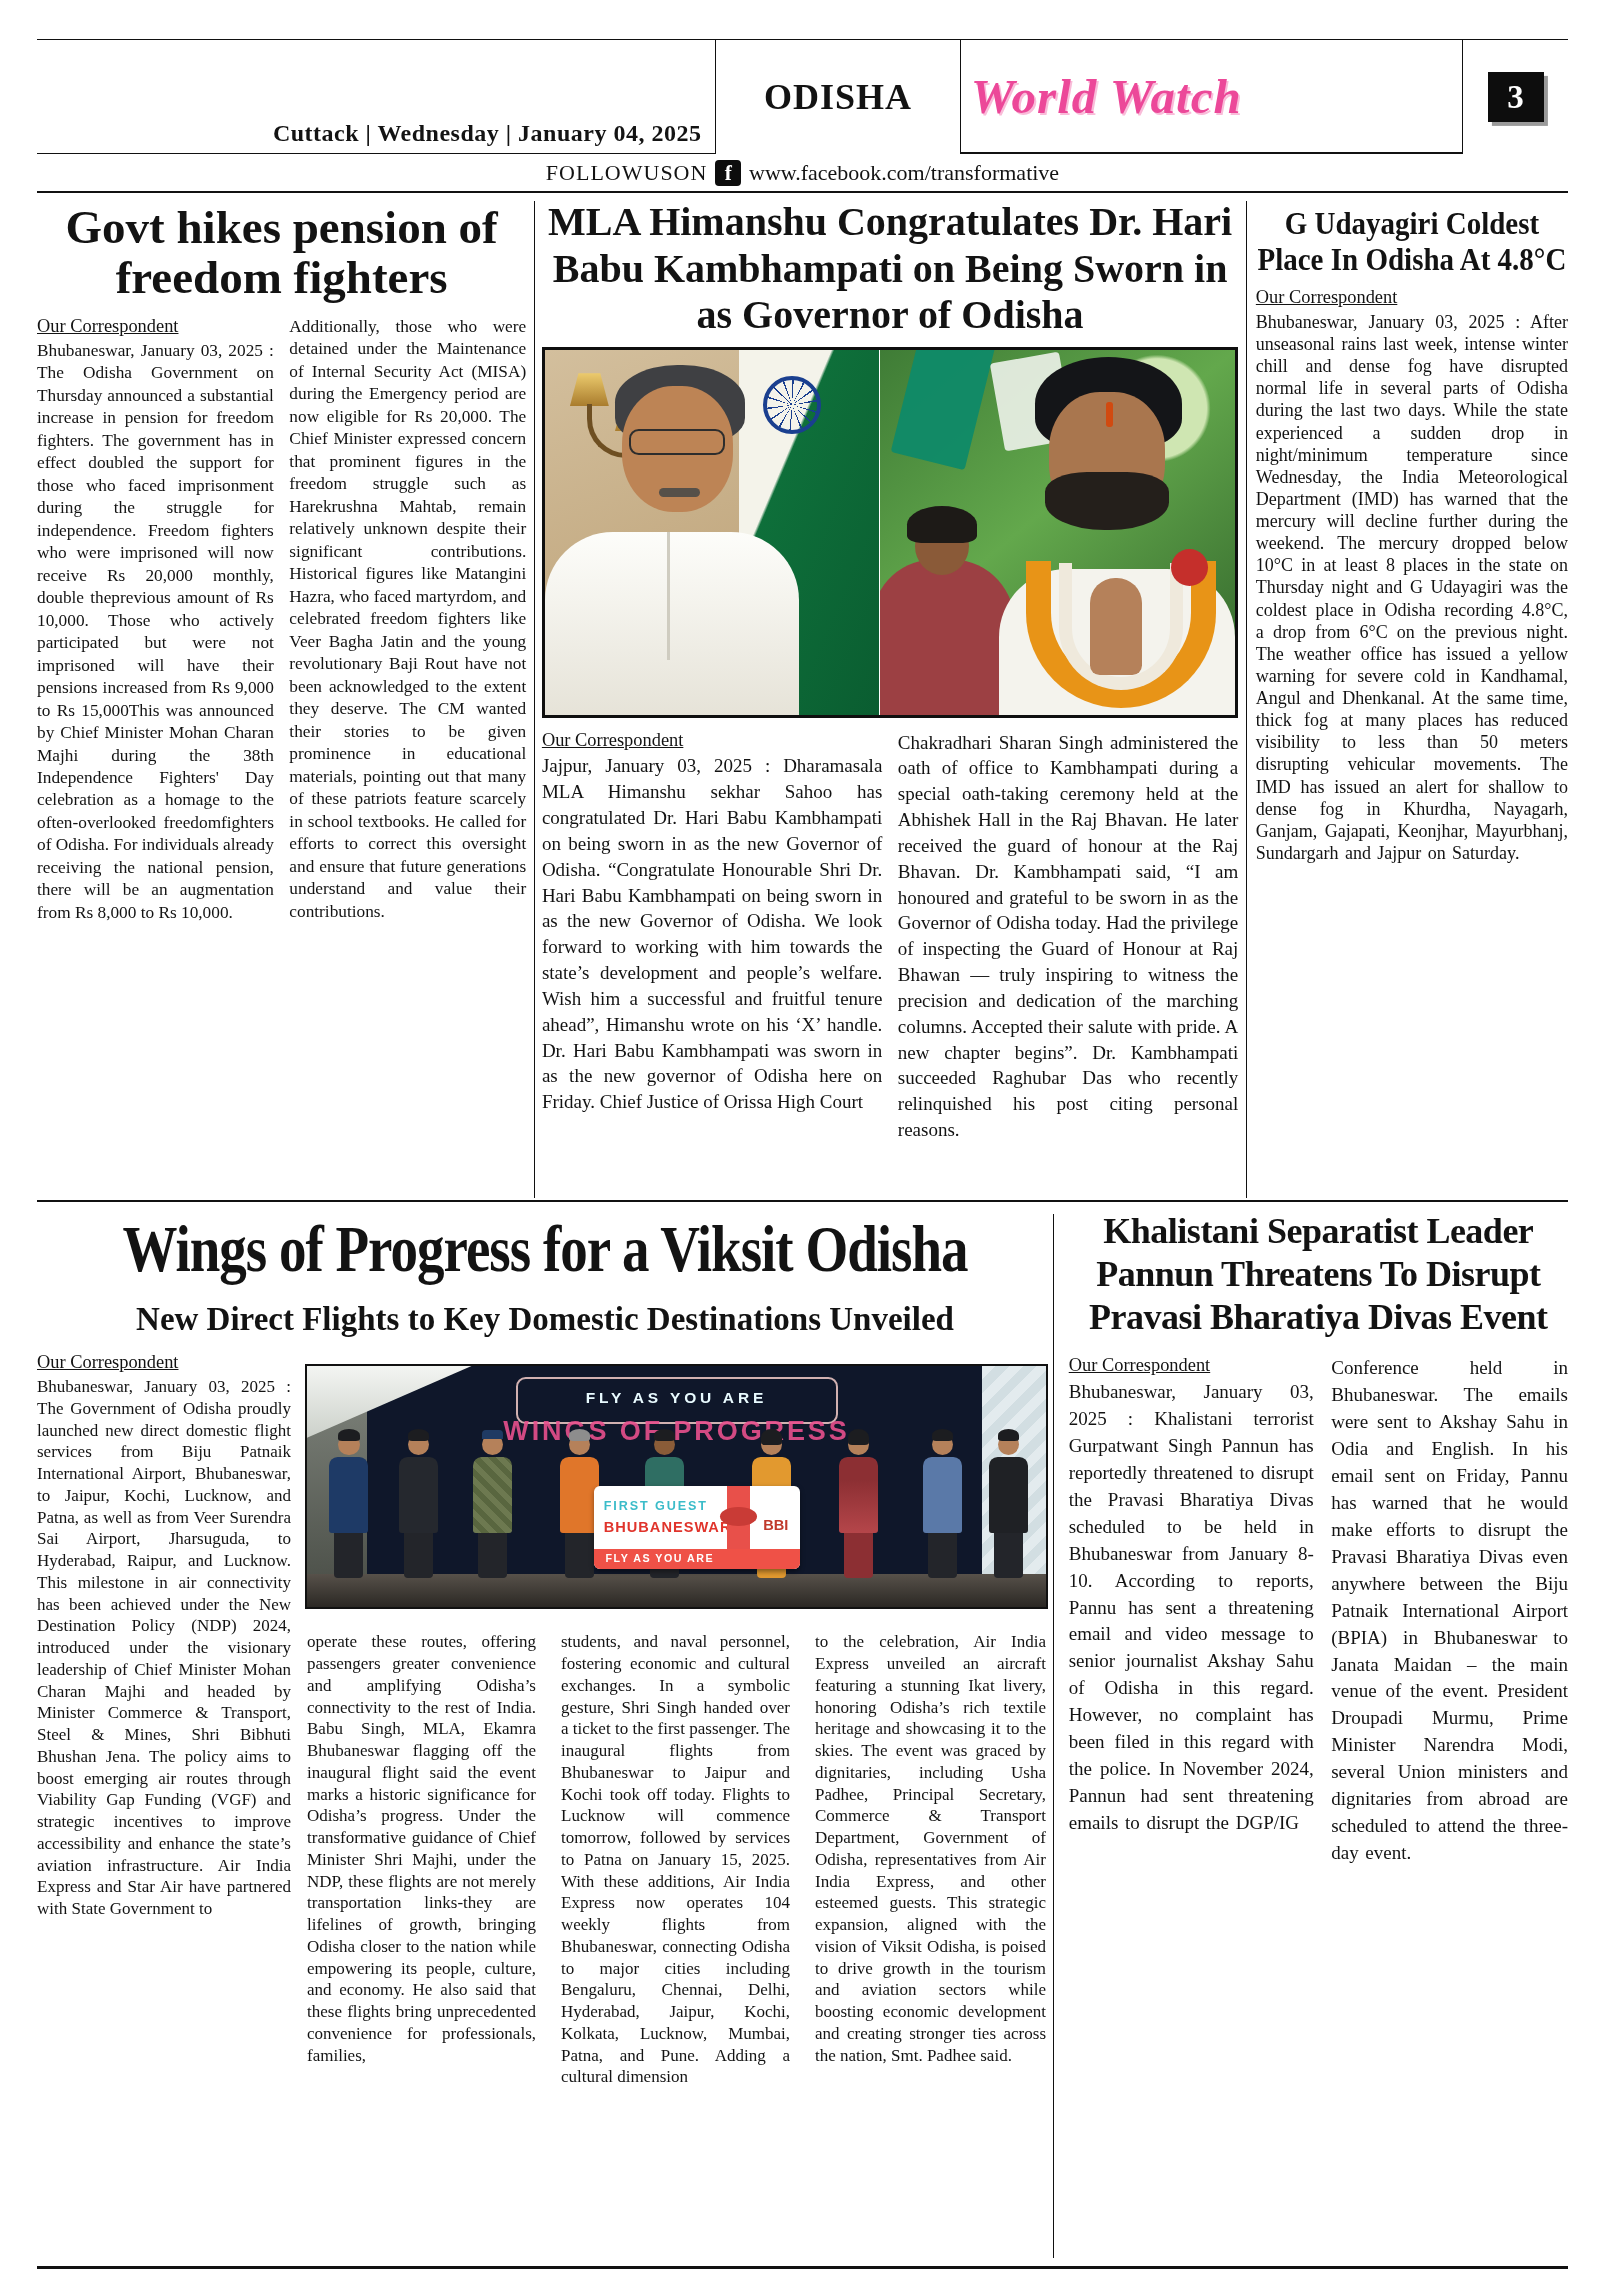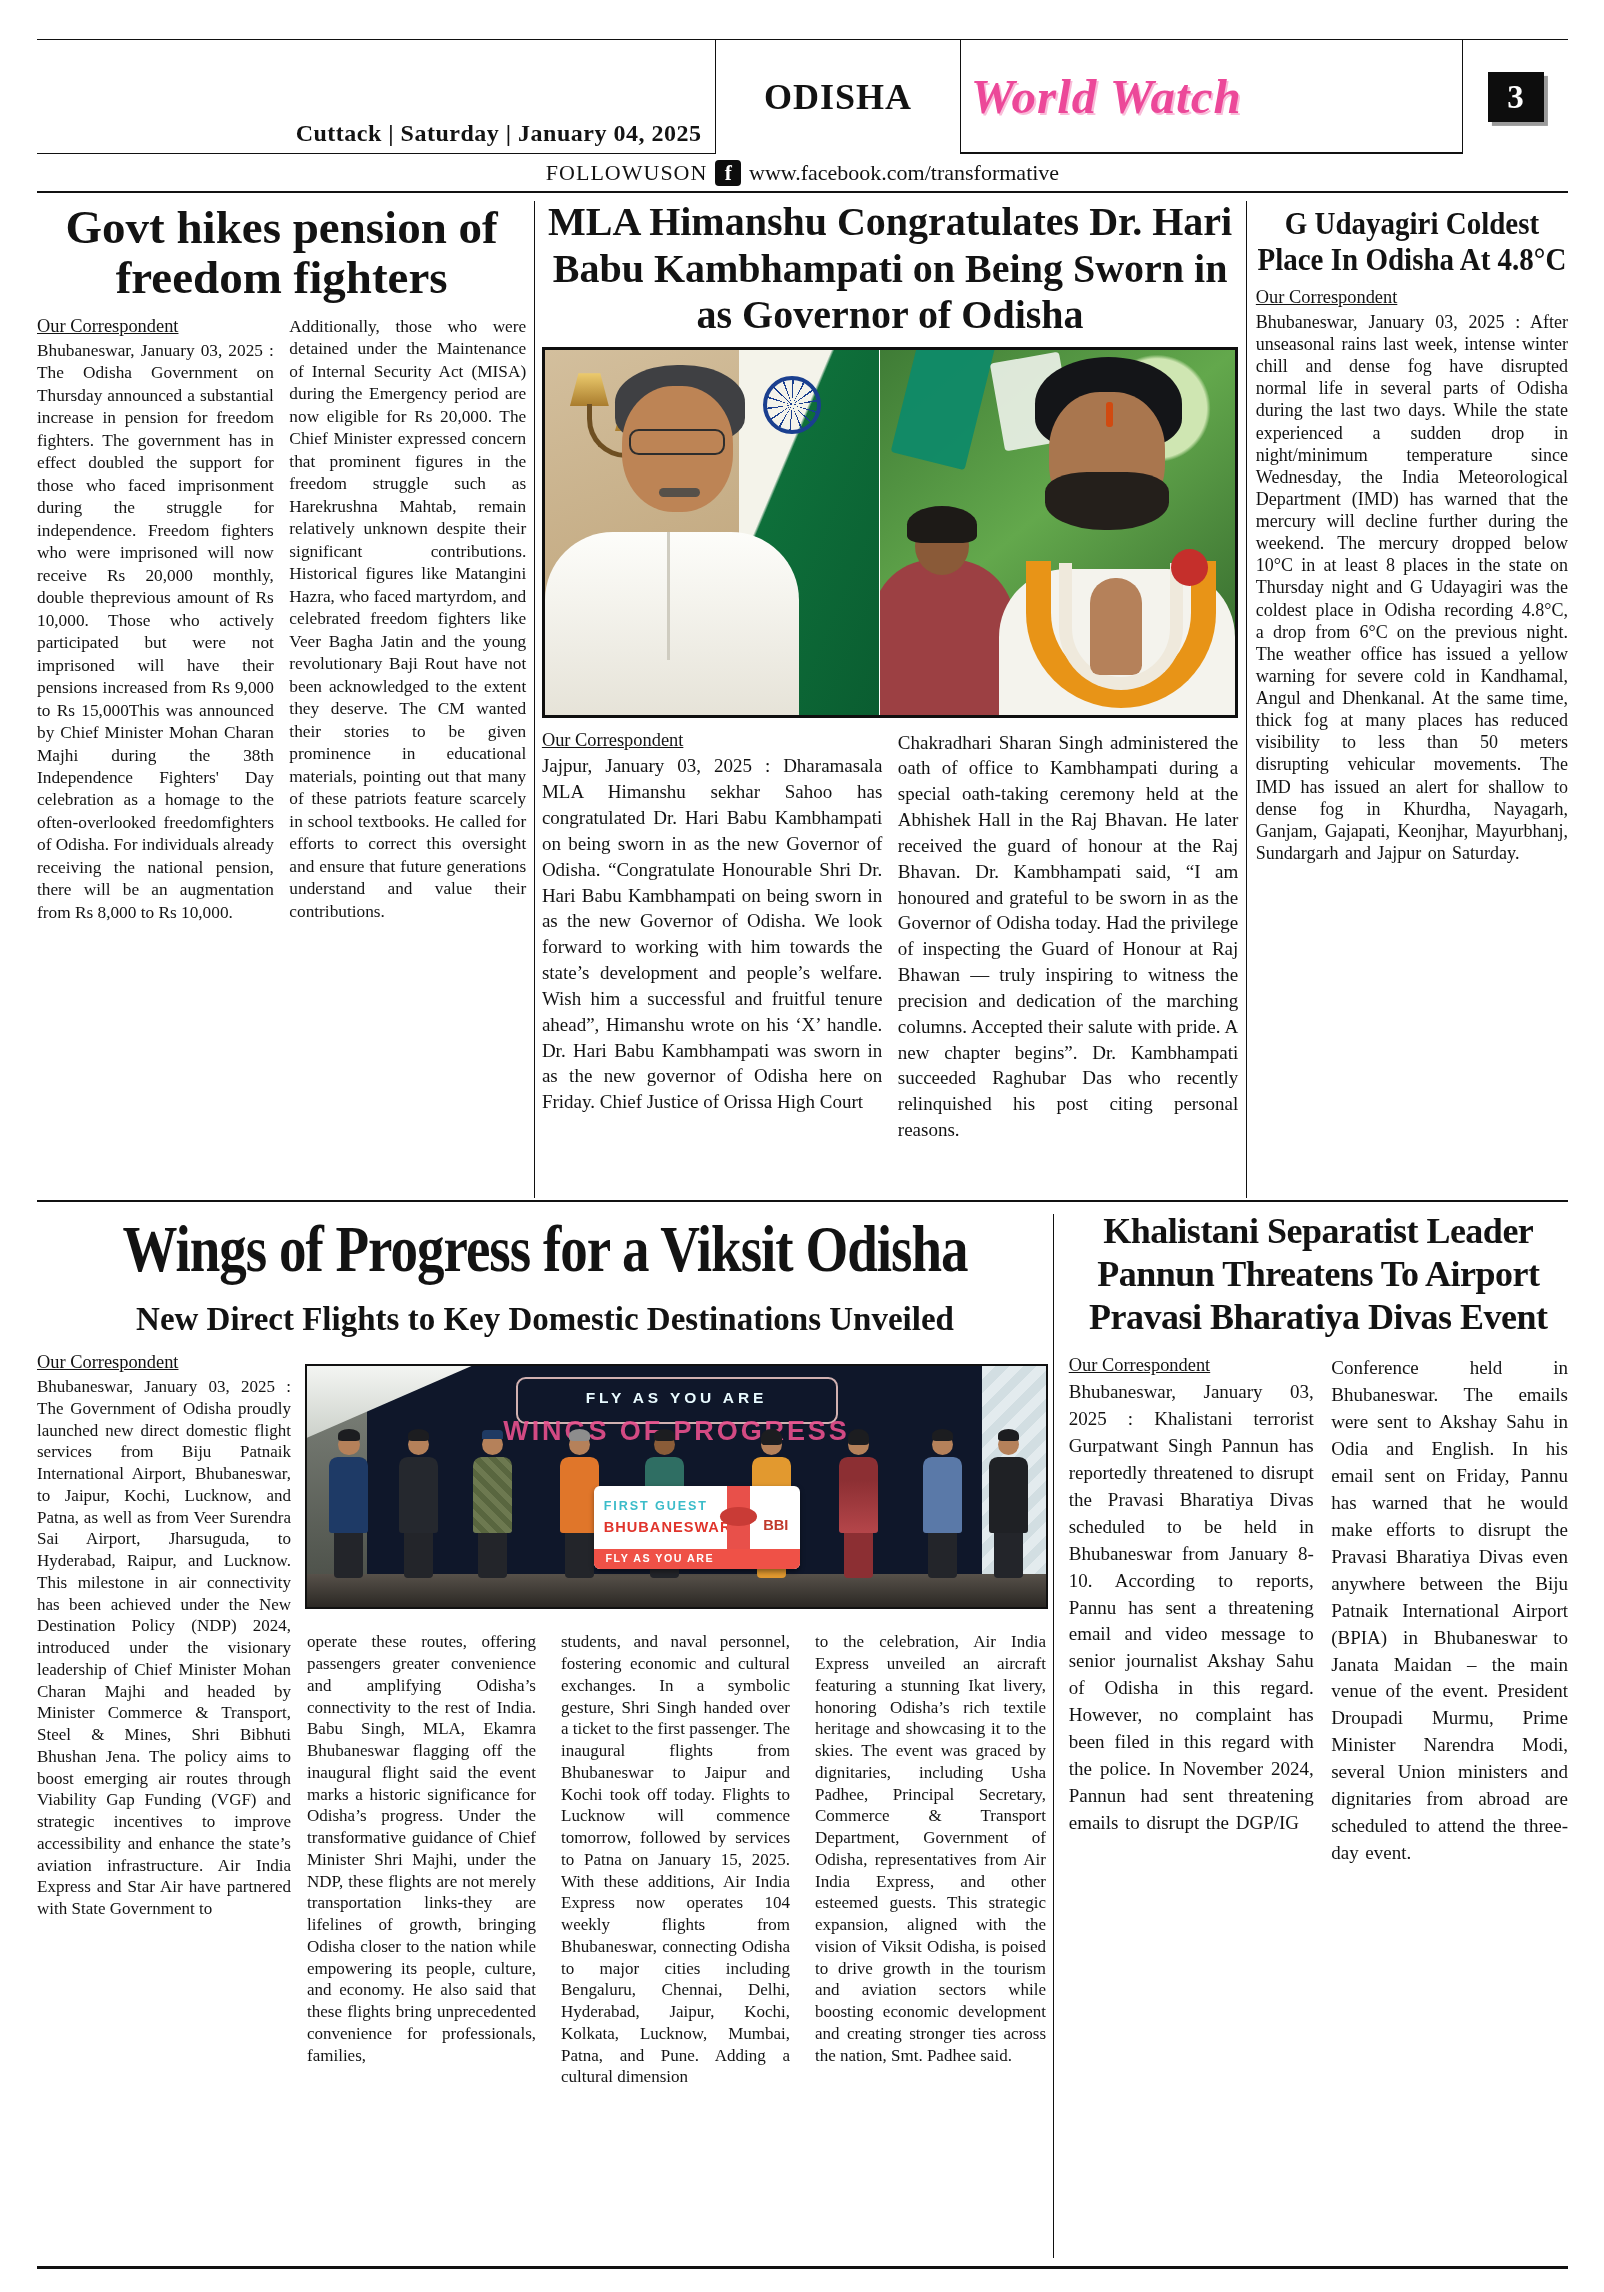--- a/index.html
+++ b/index.html
@@ -187,21 +187,21 @@
   .pannun .col:first-child { flex:0 0 245px; }
 
   .botrule { height:2.9px; background:#111; margin-top:3.9px; }
 </style>
 </head>
 <body>
 
 <div class="page">
 
   <header class="hdr">
-    <div class="hd-date">Cuttack | Saturday | January  04, 2025</div>
+    <div class="hd-date">Cuttack | Wednesday | January  04, 2025</div>
     <div class="hd-odisha">ODISHA</div>
     <div class="hd-logo">World Watch</div>
     <div class="hd-pagebox">
       <div class="pbox">3</div>
     </div>
   </header>
   <div class="follow">
     <span class="fl">FOLLOWUSON</span>
     <span class="fbicon">f</span>
     <span>www.facebook.com/transformative</span>
@@ -356,21 +356,21 @@
         </div>
         <div class="wcol wc4">
           <p>to the celebration, Air India Express unveiled an aircraft featuring a stunning Ikat livery, honoring Odisha’s rich textile heritage and showcasing it to the skies. The event was graced by dignitaries, including  Usha Padhee, Principal Secretary, Commerce &amp; Transport Department, Government of Odisha, representatives from Air India Express, and other esteemed guests. This strategic expansion, aligned with the vision of Viksit Odisha, is poised to drive growth in the tourism and aviation sectors while boosting economic development and creating stronger ties across the nation, Smt. Padhee said.</p>
         </div>
       </div>
     </section>
 
     <div class="vr"></div>
 
     <section class="pannun">
-      <h1 class="hlp">Khalistani Separatist Leader Pannun Threatens To Airport Pravasi Bharatiya Divas Event</h1>
+      <h1 class="hlp">Khalistani Separatist Leader Pannun Threatens To Disrupt Pravasi Bharatiya Divas Event</h1>
       <div class="cols2">
         <div class="col">
           <div class="byline">Our Correspondent</div>
           <p>Bhubaneswar, January 03, 2025 : Khalistani terrorist Gurpatwant Singh Pannun has reportedly threatened to disrupt the Pravasi Bharatiya Divas scheduled to be held in Bhubaneswar from January 8-10. According to reports, Pannu has sent a threatening email and video message to senior journalist Akshay Sahu of Odisha in this regard. However, no complaint has been filed in this regard with the police. In November 2024, Pannun had sent threatening emails to disrupt the DGP/IG</p>
         </div>
         <div class="col">
           <p>Conference held in Bhubaneswar. The emails were sent to Akshay Sahu in Odia and English. In his email sent on Friday, Pannu has warned that he would make efforts to disrupt the Pravasi Bharatiya Divas even anywhere between the Biju Patnaik International Airport (BPIA) in Bhubaneswar to Janata Maidan – the main venue of the event. President Droupadi Murmu, Prime Minister Narendra Modi, several Union ministers and dignitaries from abroad are scheduled to attend the three-day event.</p>
         </div>
       </div>
     </section>

